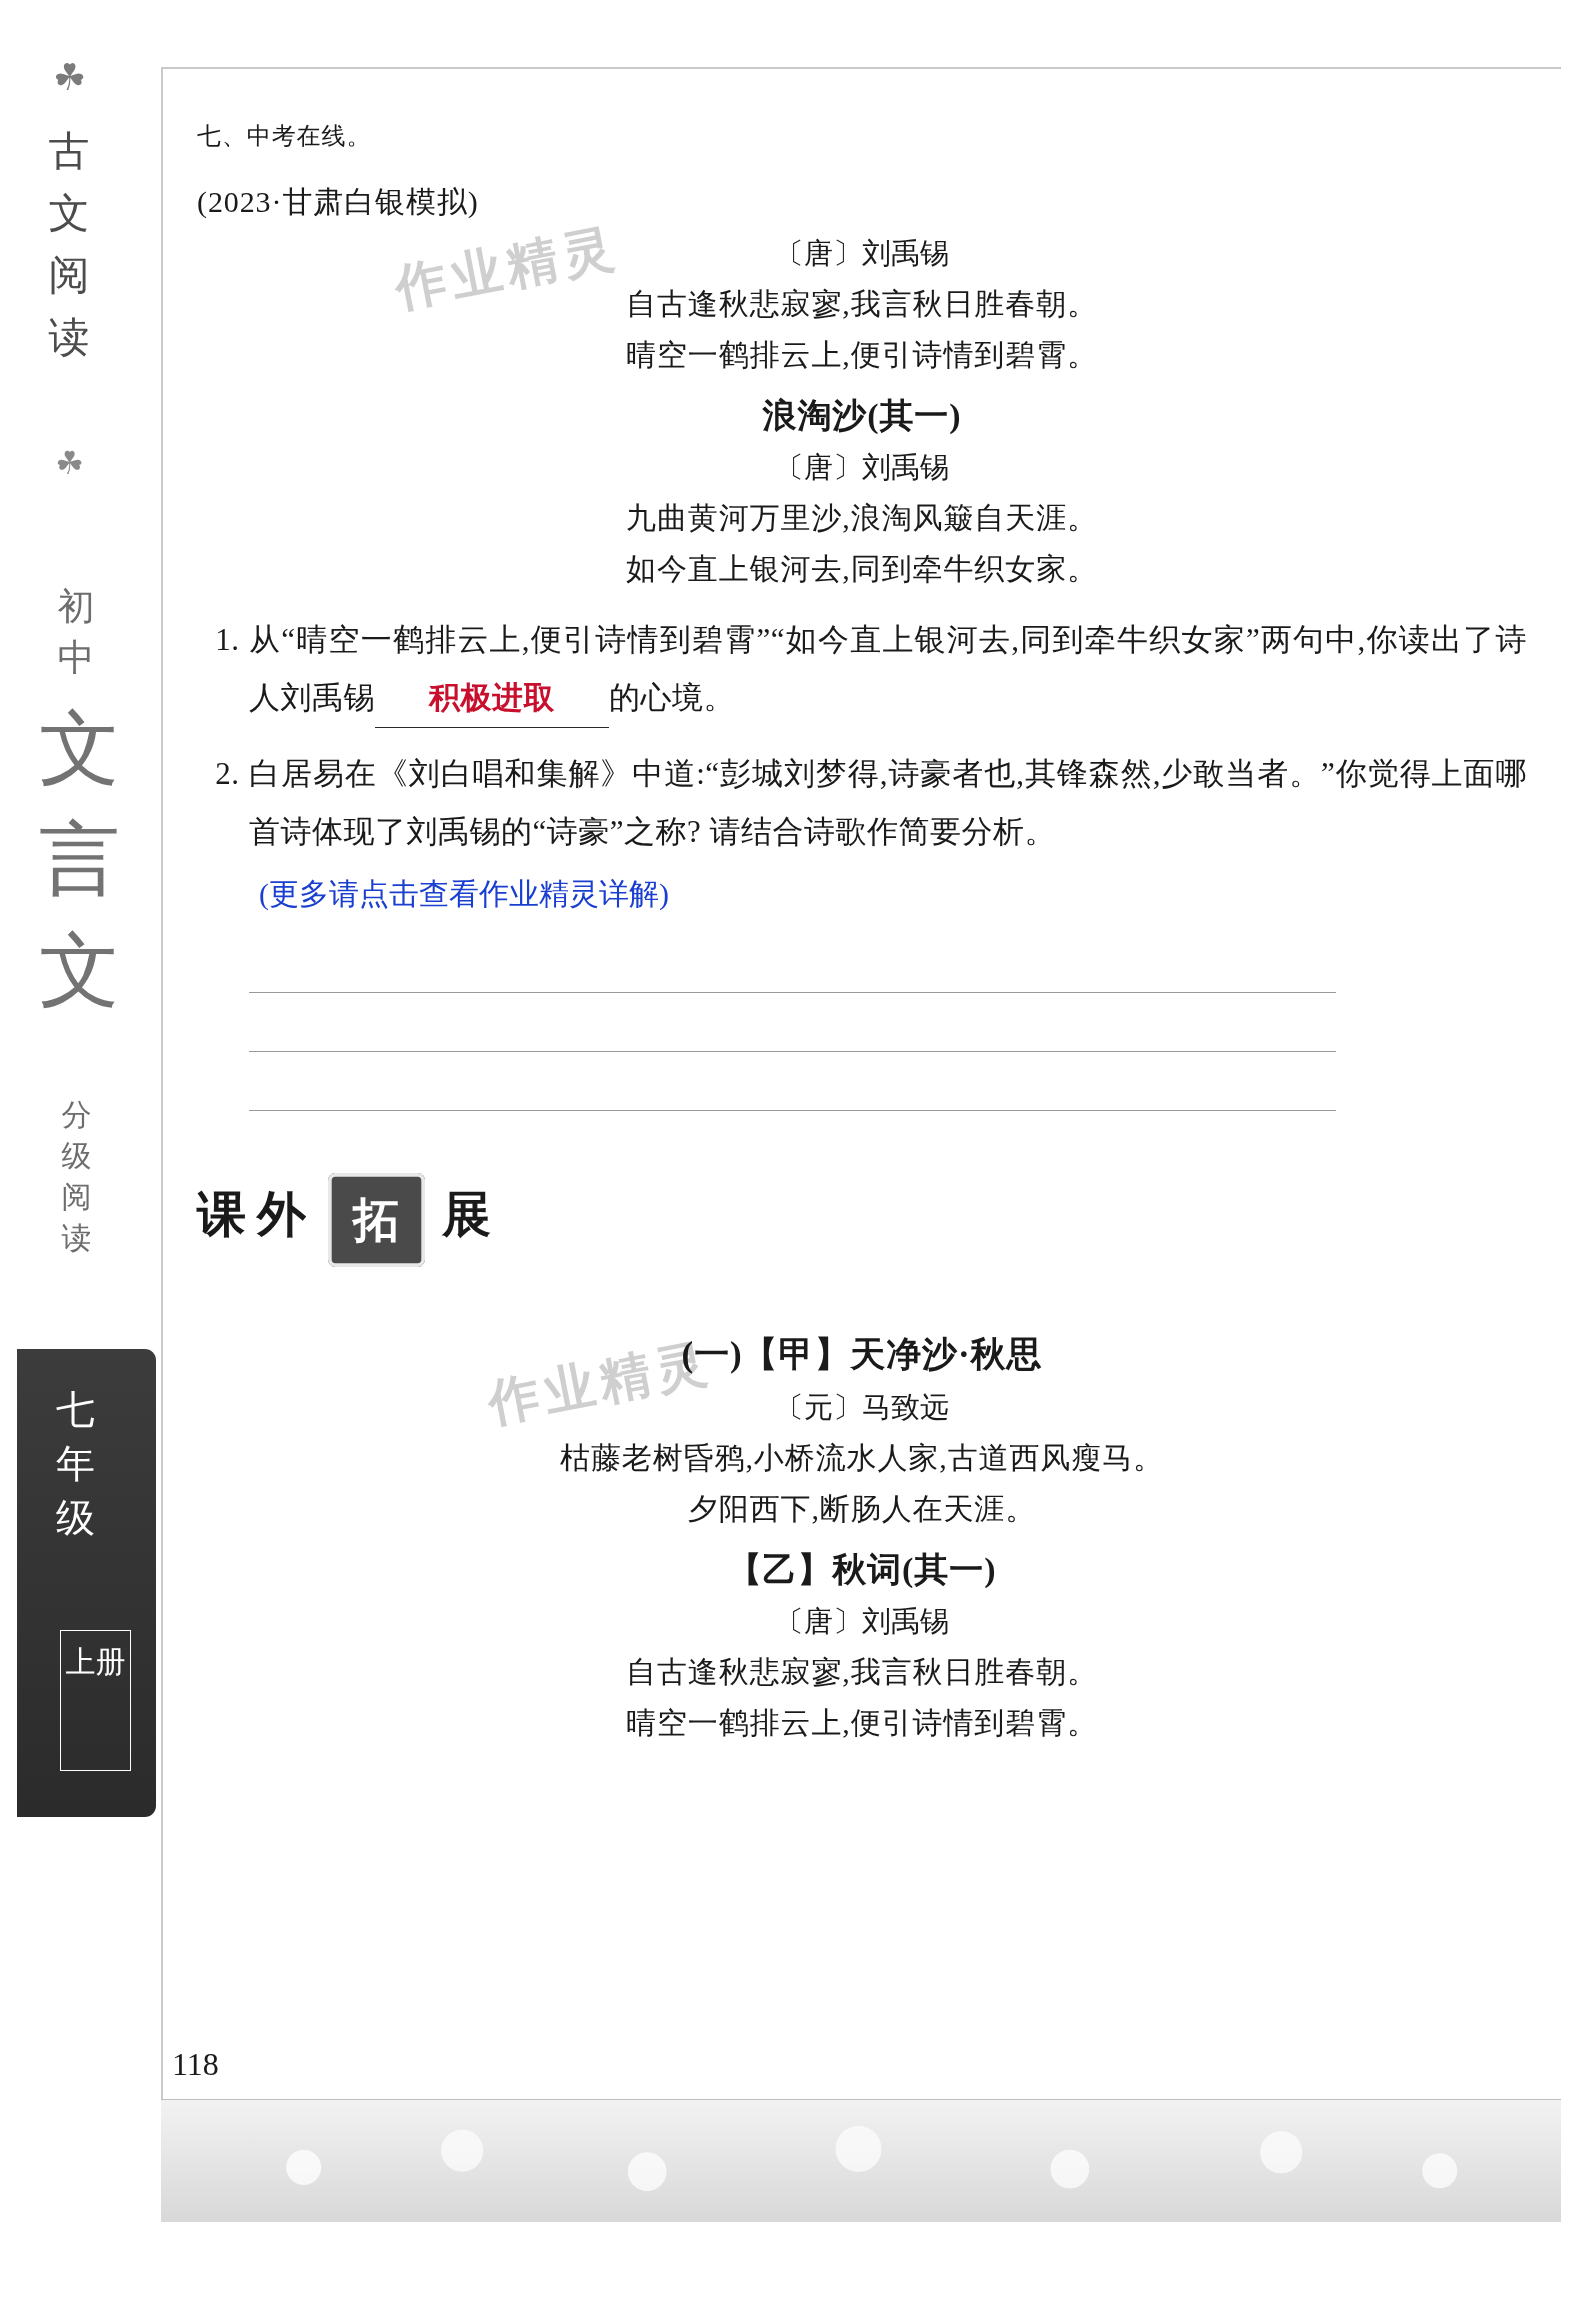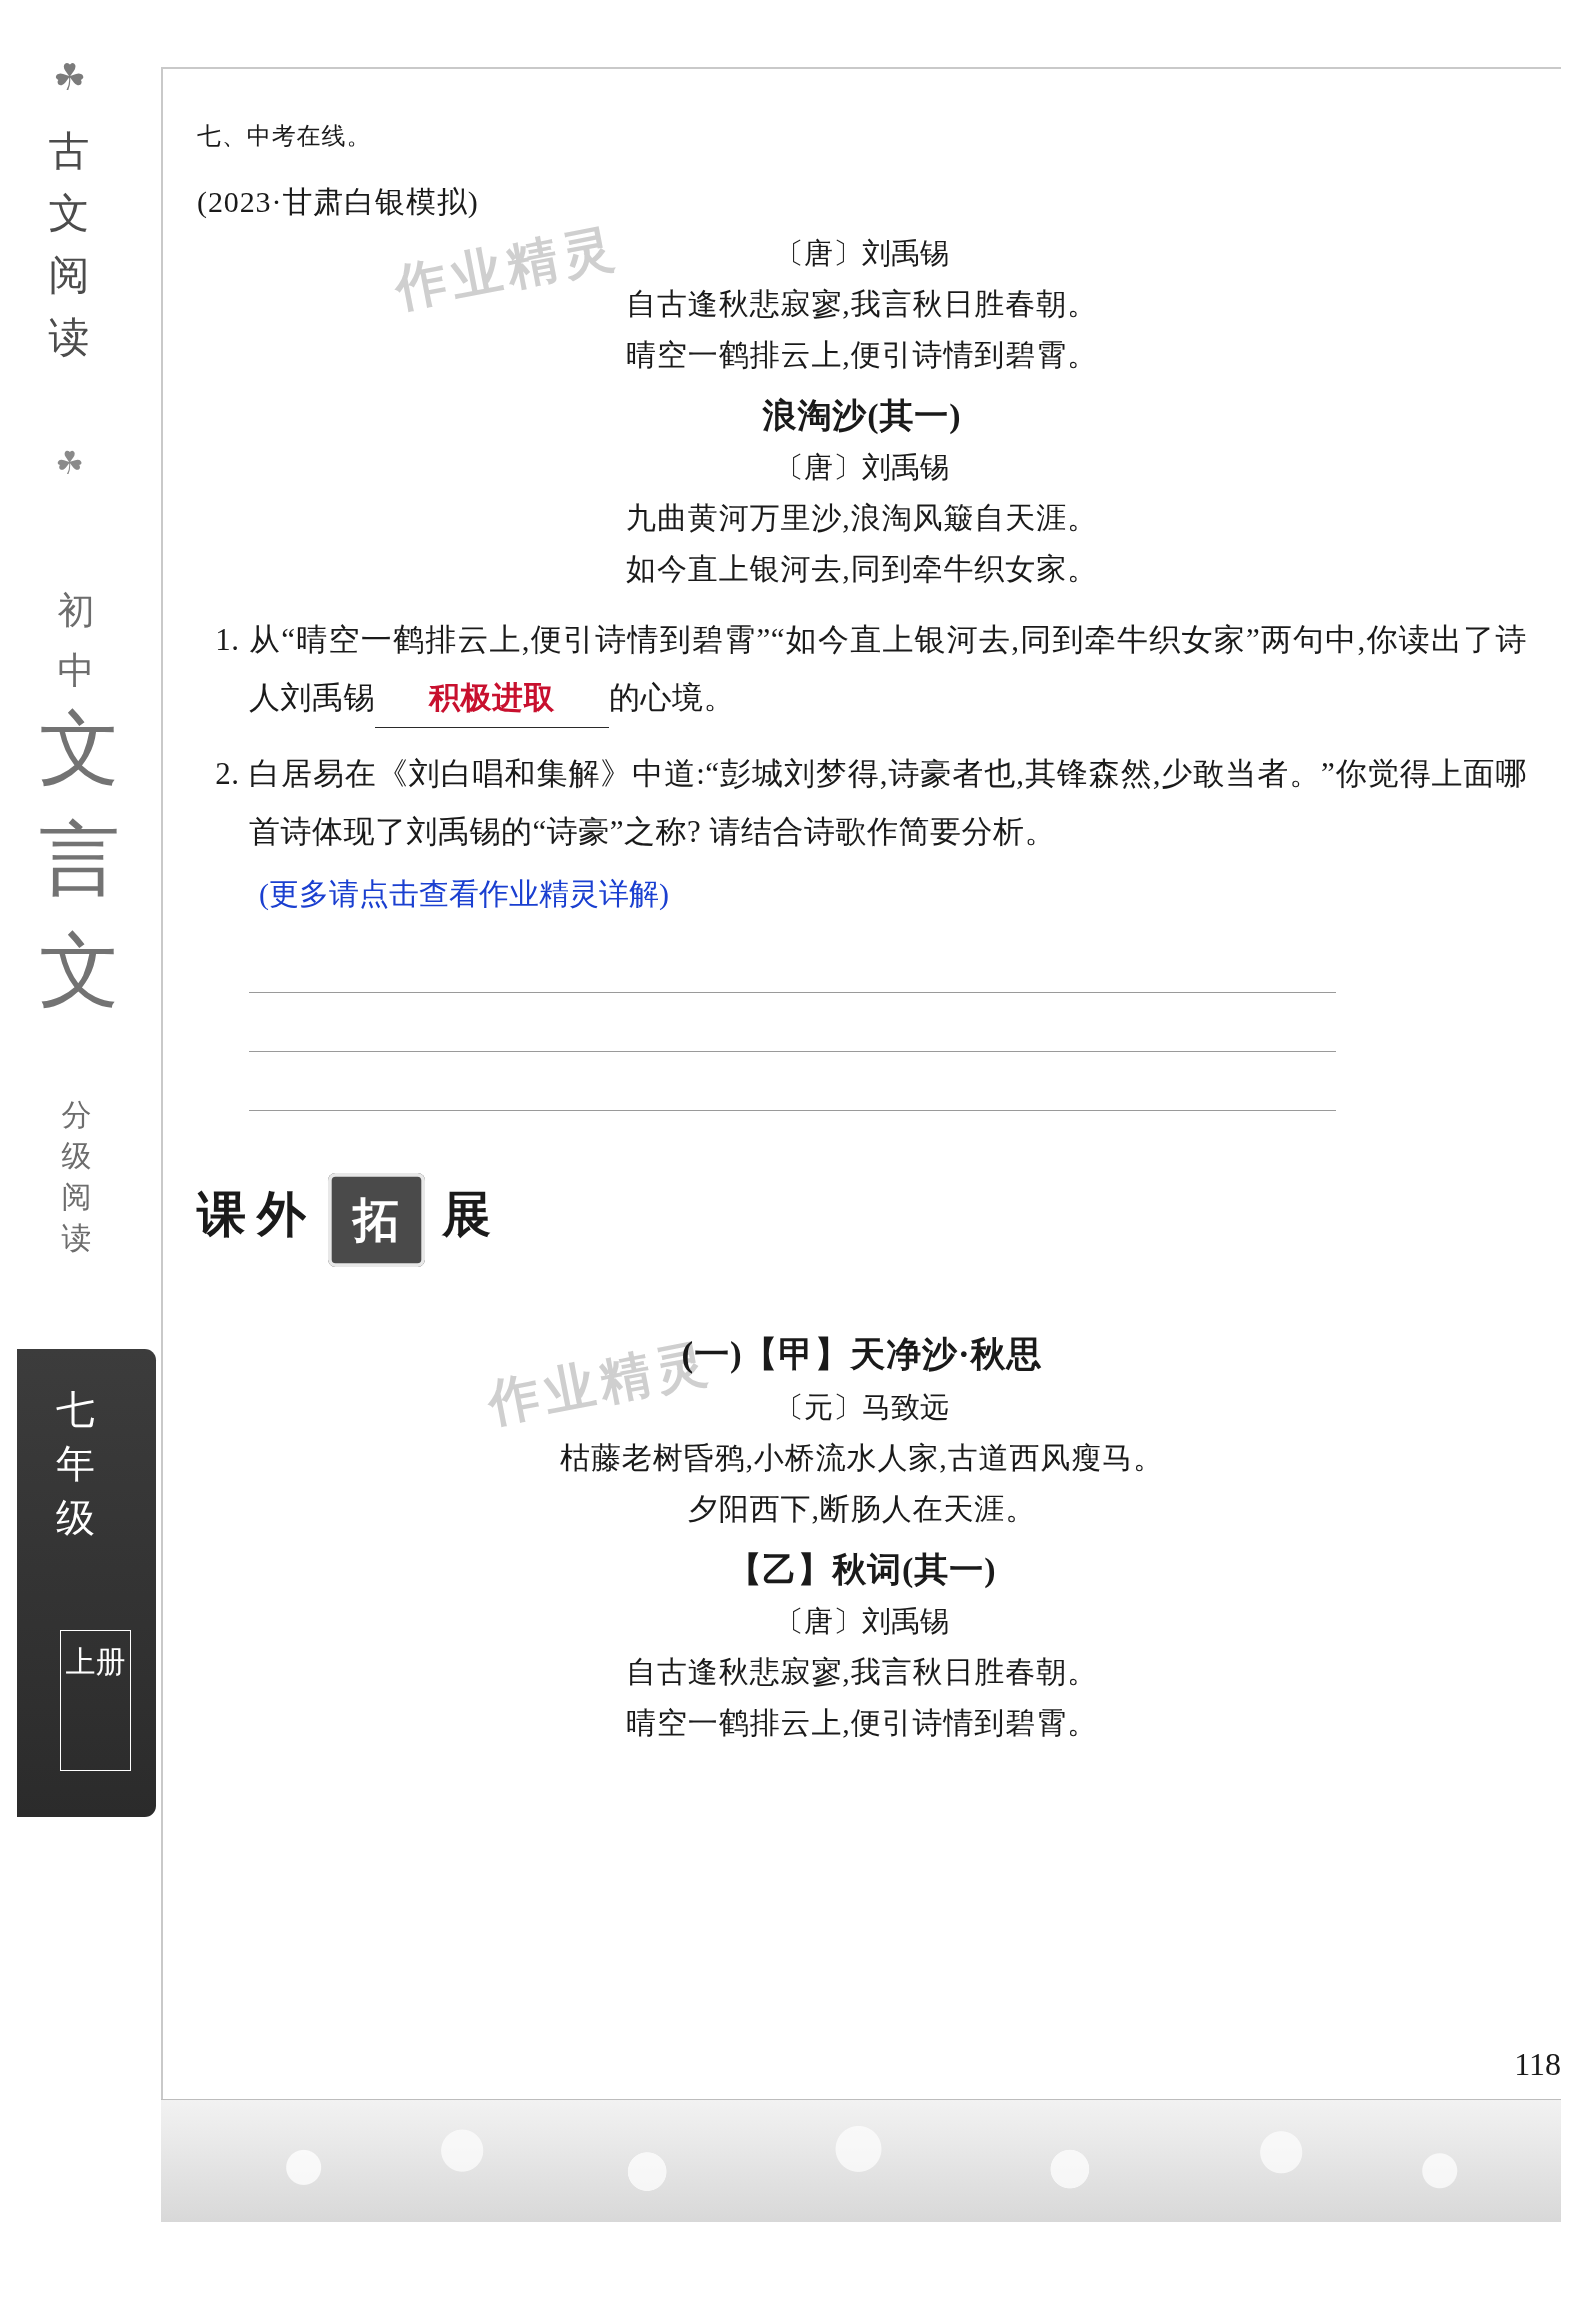--- a/index.html
+++ b/index.html
@@ -85,21 +85,21 @@
     text-align: center;
     font-family: "DejaVu Serif", serif;
   }
 
   .spine-sub {
     position: absolute;
     left: 49px;
     top: 581px;
     width: 54px;
     font-size: 37px;
-    line-height: 60px;
+    line-height: 51px;
     color: #6d6d6d;
     text-align: center;
   }
   .spine-big {
     position: absolute;
     left: 28px;
     top: 693px;
     width: 103px;
     font-size: 81px;
     line-height: 111px;
@@ -301,24 +301,25 @@
     width: 1400px;
     height: 122px;
     background: linear-gradient(180deg,#f2f2f2 0%, #d8d8d8 100%);
     border-top: 1.9px solid #bdbdbd;
   }
   .footer .pg {
     position: absolute;
     left: 0;
     top: -54px;
     width: 1400px;
-    text-align: right;
+    text-align: left;
     font-size: 32px;
     color: #1a1a1a;
     font-family: "Liberation Serif", serif;
+    padding-left: 11px;
   }
   .footer .swirl {
     position: absolute;
     left: 37px;
     top: 17px;
     width: 1321px;
     height: 84px;
     background:
       radial-gradient(circle at 8% 60%, rgba(255,255,255,0.9) 0 17px, transparent 18px),
       radial-gradient(circle at 20% 40%, rgba(255,255,255,0.8) 0 20.6px, transparent 21.5px),

